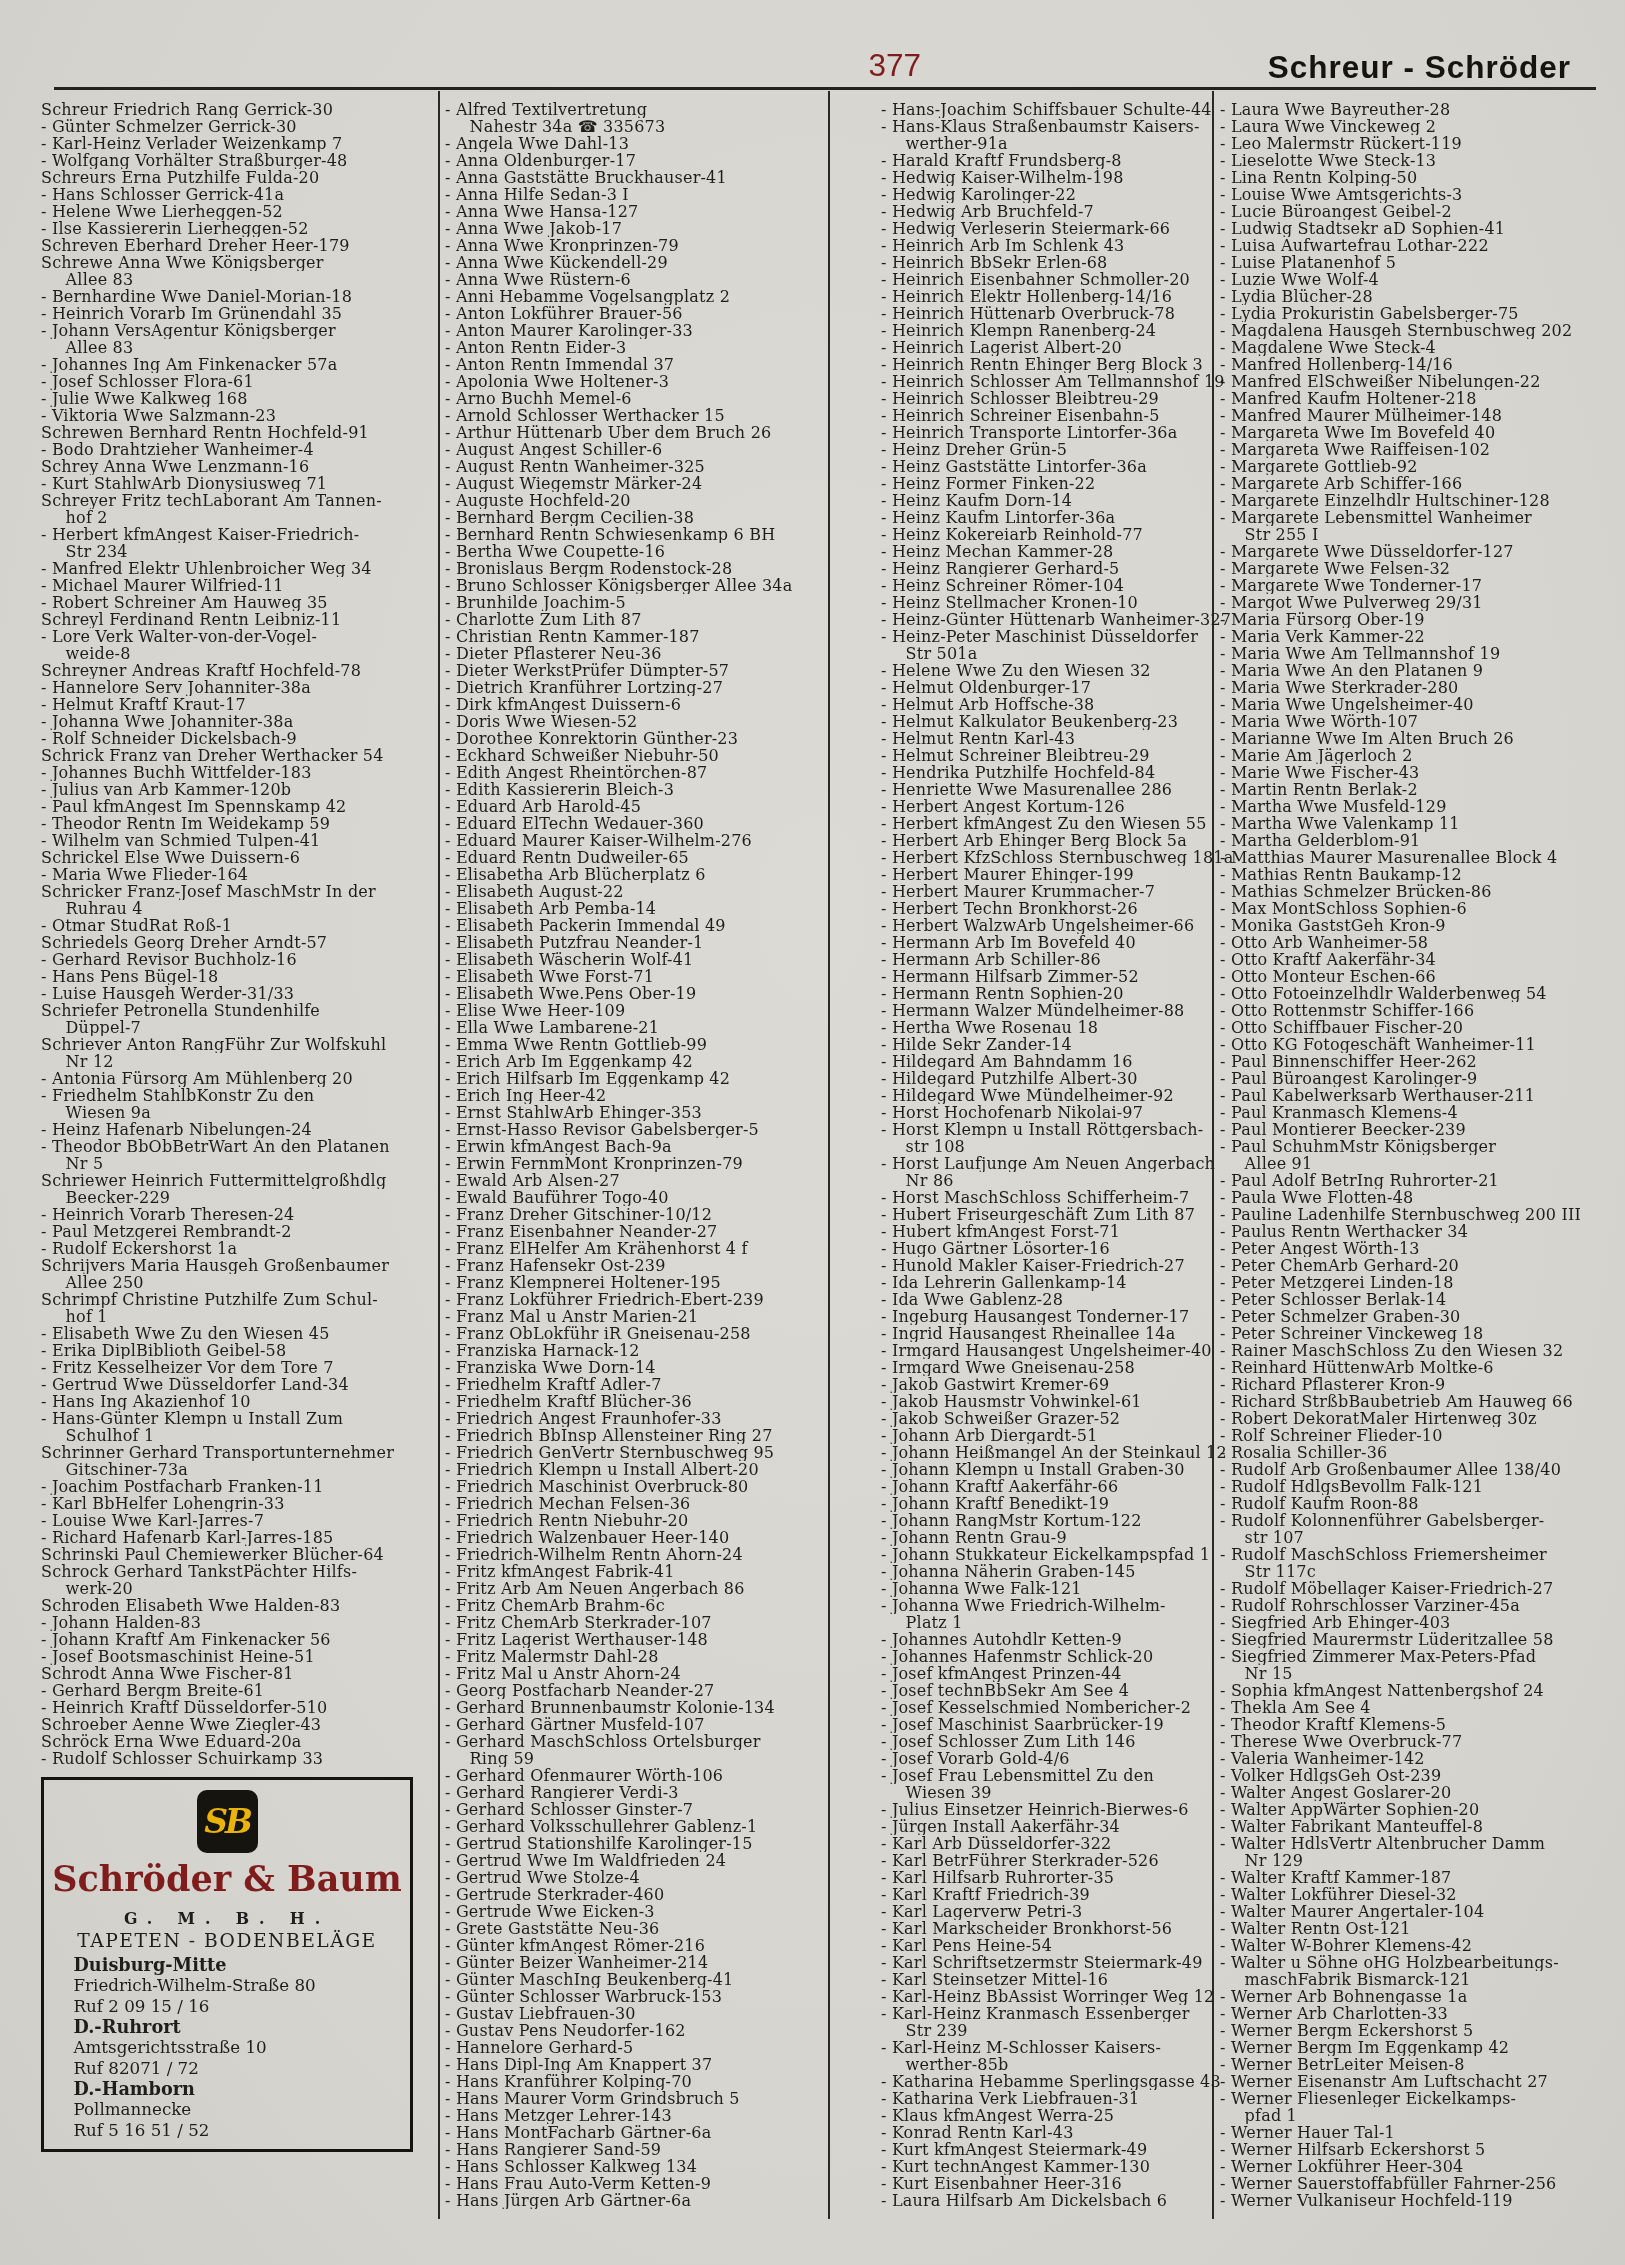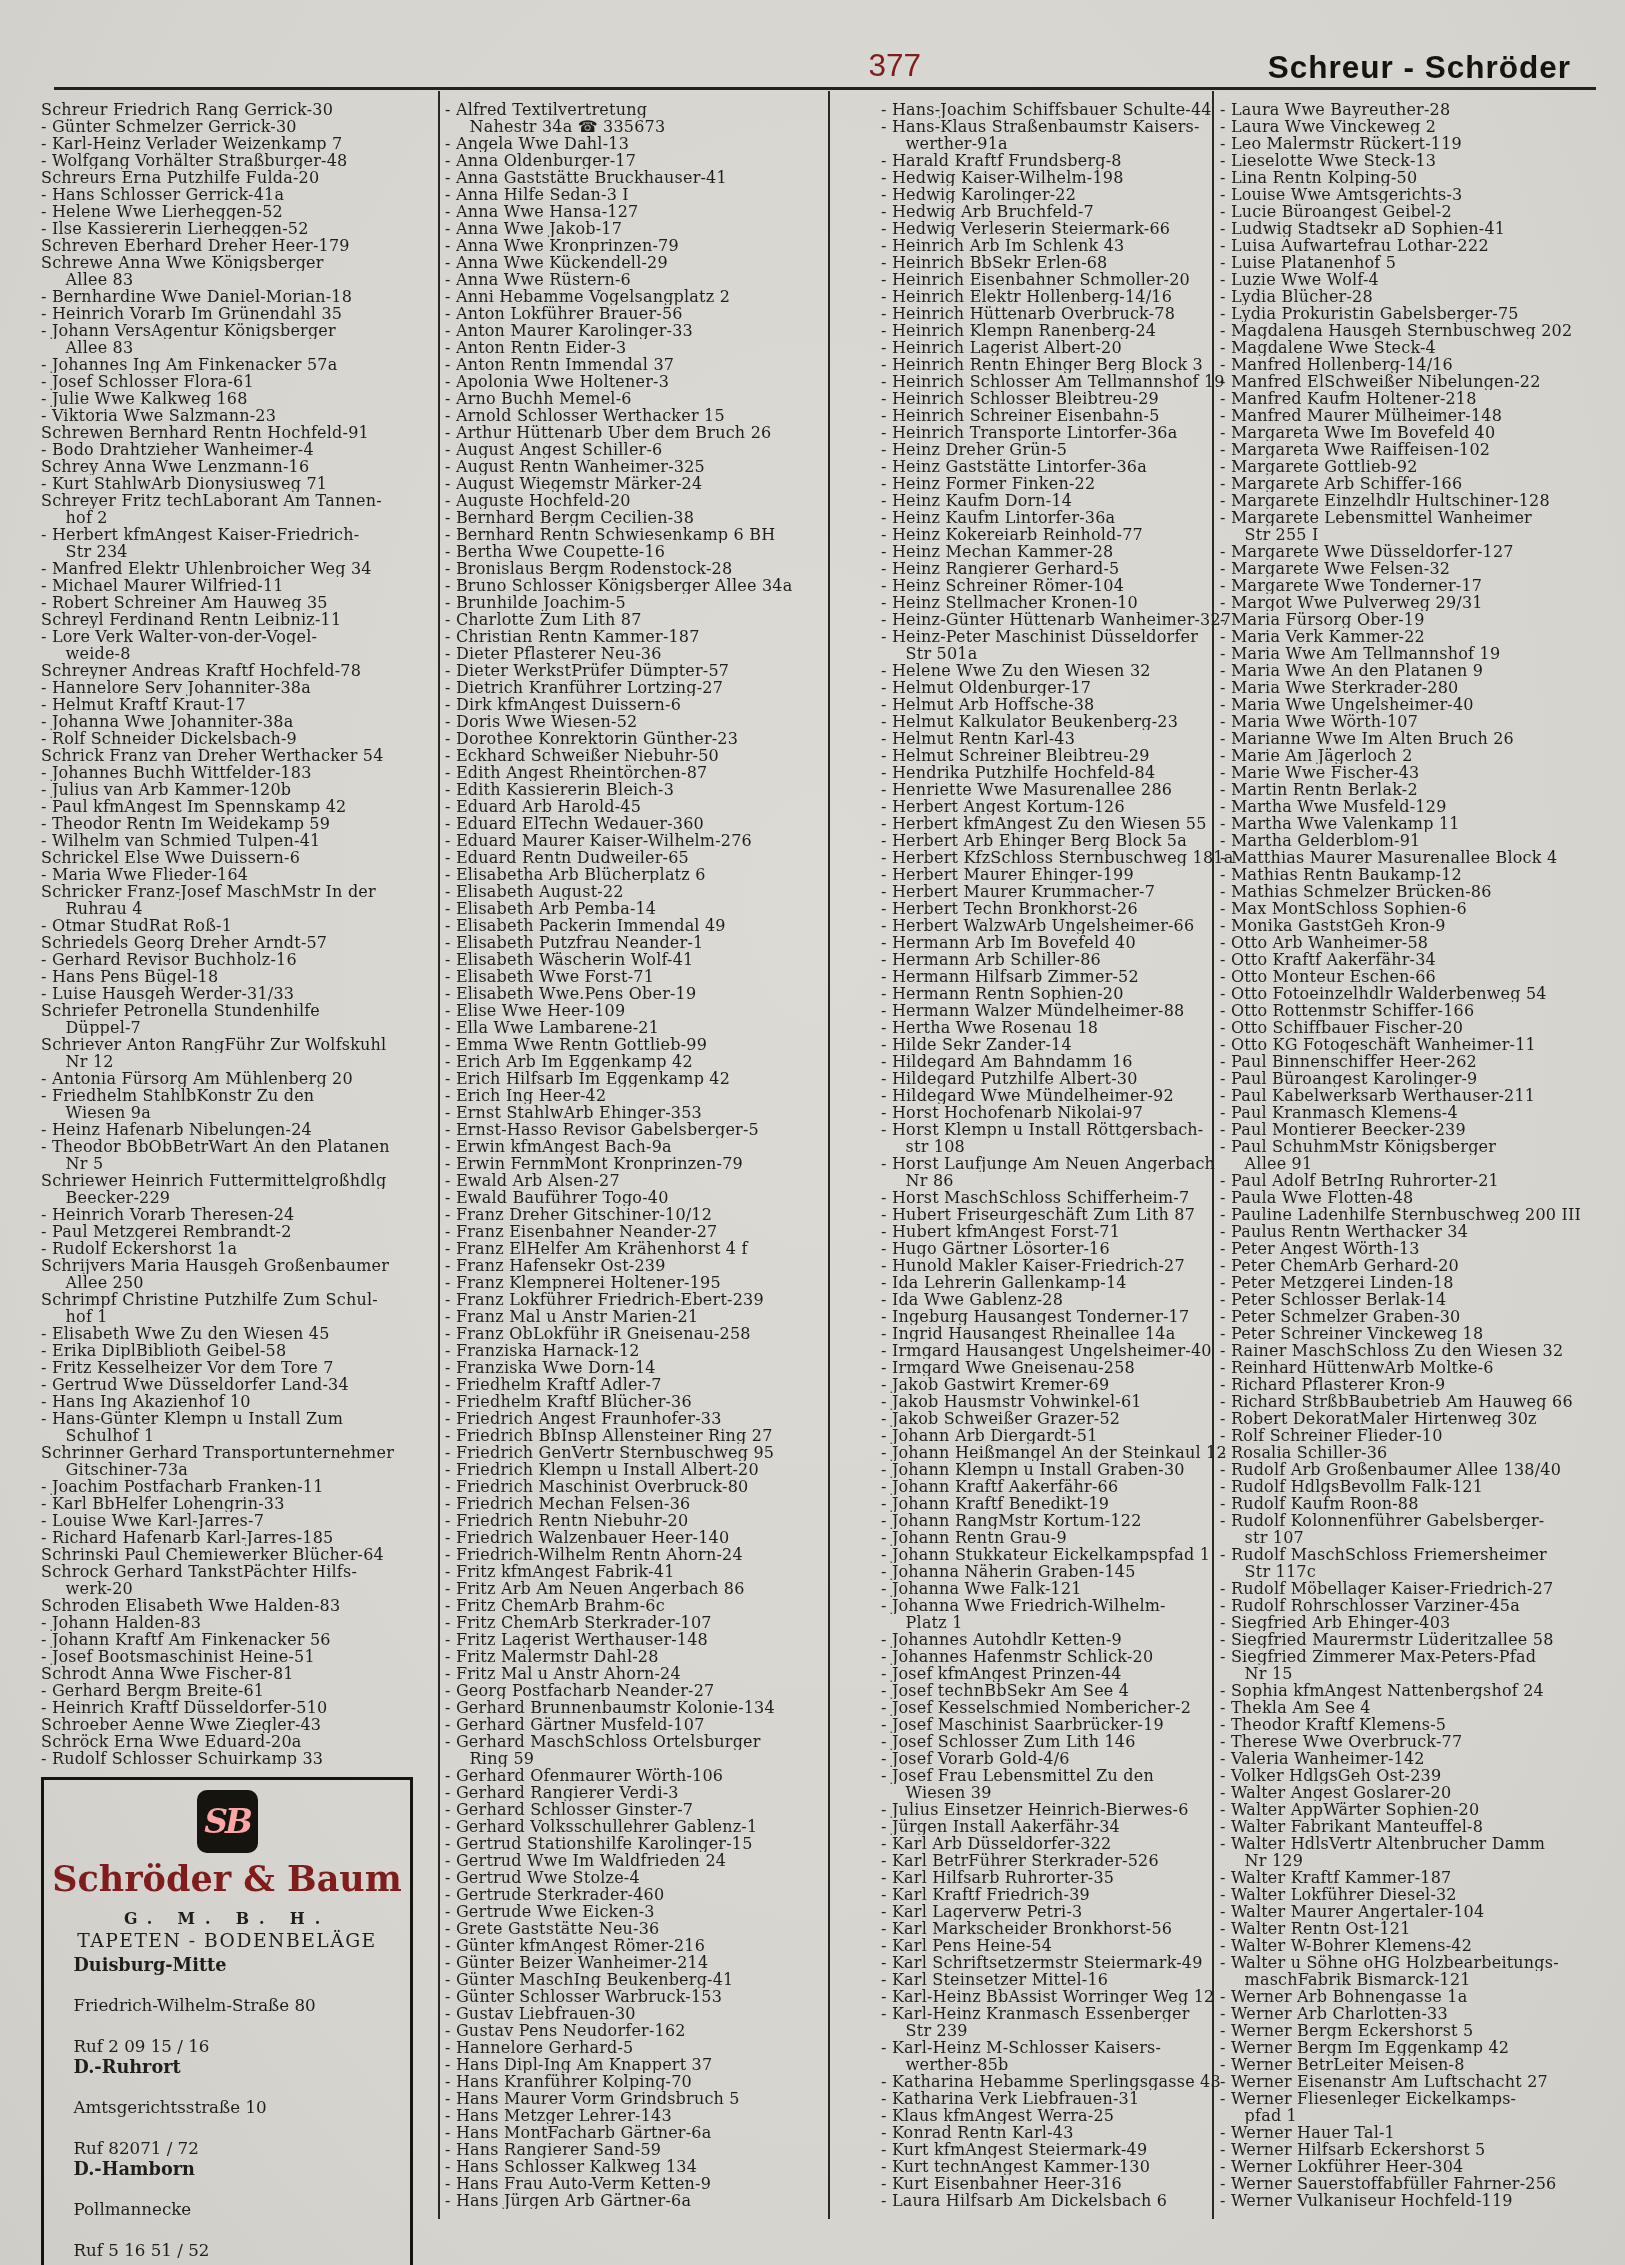--- a/index.html
+++ b/index.html
@@ -29,29 +29,29 @@
   .line.cont{padding-left:24.6px;}
   .adbox{
     border:3.9px solid #15140f;margin:9.9px 2px 8.9px 0;padding:7.9px 3.9px 7.9px 3.9px;
     text-align:center;background:transparent;
   }
   .adlogo{
     width:61px;height:63px;background:#15140f;border-radius:9.9px;
     margin:2px auto 5.9px auto;display:flex;align-items:center;justify-content:center;
   }
   .adlogo span{
-    color:#fca5a5;font-size:33px;font-weight:bold;font-style:italic;
+    color:#eab308;font-size:33px;font-weight:bold;font-style:italic;
     font-family:"DejaVu Serif", serif;letter-spacing:-3px;
   }
   .adname{font-size:35px;font-weight:bold;line-height:39px;letter-spacing:0px;color:#7f1d1d;}
   .adgmbh{font-size:15.8px;letter-spacing:9.9px;margin-top:11px;font-weight:bold;}
   .adprod{font-size:18.7px;letter-spacing:1.5px;margin-top:2px;}
   .adlocs{text-align:left;padding-left:25.6px;margin-top:3.9px;font-size:16.7px;line-height:20.7px;}
   .adcity{font-weight:bold;font-size:17.7px;line-height:20.7px;}
-  .adstreet,.adphone{line-height:20.7px;margin-top:20px;}
+  .adstreet,.adphone{line-height:20.7px;}
 </style>
 </head>
 <body>
 
 <div class="pageno">377</div>
 <div class="title">Schreur - Schröder</div>
 <div class="hrule"></div>
 
 <div class="vsep" style="left:438px"></div>
 <div class="vsep" style="left:828px"></div>

